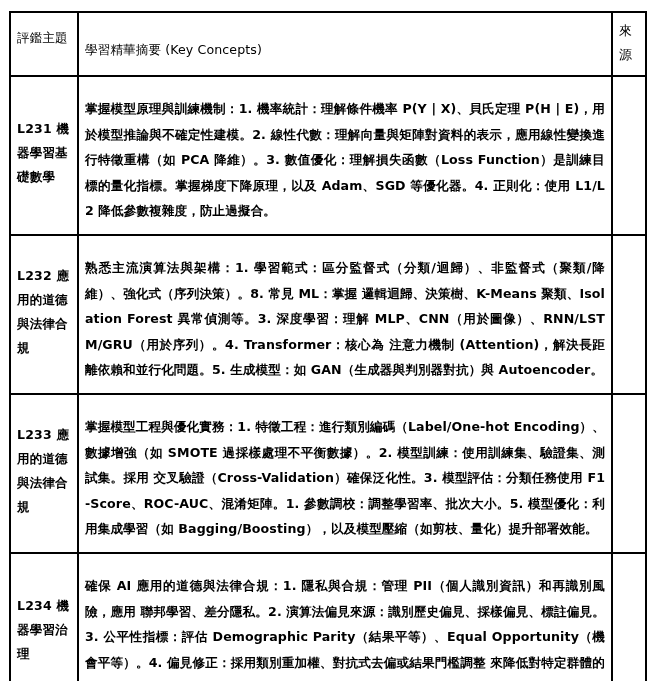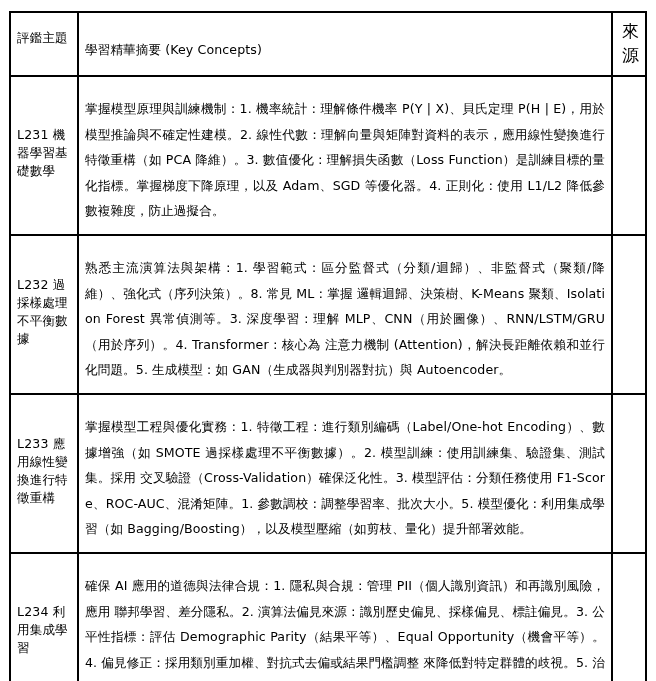--- a/index.html
+++ b/index.html
@@ -44,52 +44,52 @@
   col.c-topic   { width: 68px; }
   col.c-concept { width: 534px; }
   col.c-source  { width: 34px; }
 
   .cell-inner {
     padding: 5px 6px 6px 6px;
     box-sizing: border-box;
   }
   .topic-cell .cell-inner {
     font-size: 12.5px;
-    line-height: 18px;
+    line-height: 24px;
     letter-spacing: 0.2px;
     text-align: left;
     word-break: break-all;
   }
   .concept-cell .cell-inner {
     font-size: 12.6px;
     line-height: 25.6px;
     letter-spacing: 0.1px;
     text-align: justify;
     text-justify: inter-character;
     word-break: break-all;
     margin-top: 12px;
   }
   .source-cell .cell-inner {
-    font-size: 17px;
+    font-size: 13px;
     line-height: 24px;
-    text-align: right;
+    text-align: left;
     word-break: break-all;
   }
   thead .cell-inner {
     padding-top: 6px;
   }
   .row-head .topic-cell .cell-inner,
   .row-head .concept-cell .cell-inner {
     line-height: 22px;
   }
   tr.row-head td { height: 62px; vertical-align: top; }
   tr.row-head td .cell-inner { padding-top: 14px; }
   tr.row-head .source-cell .cell-inner { padding-top: 6px; line-height: 24px; }
 
-  tr.data-row td { vertical-align: middle; }
+  tr.data-row td { vertical-align: middle; font-weight: bold; }
   tr.data-row .concept-cell { vertical-align: top; }
   tr.data-row .concept-cell .cell-inner { padding-top: 7px; padding-bottom: 10px; }
   tr.data-row .topic-cell .cell-inner { padding-top: 2px; }
   tr.data-row .source-cell { vertical-align: top; }
 </style>
 </head>
 <body>
 
 <div class="page">
 
@@ -121,45 +121,45 @@
         <td class="concept-cell">
           <div class="cell-inner">掌握模型原理與訓練機制：1. 機率統計：理解條件機率 P(Y | X)、貝氏定理 P(H | E)，用於模型推論與不確定性建模。2. 線性代數：理解向量與矩陣對資料的表示，應用線性變換進行特徵重構（如 PCA 降維）。3. 數值優化：理解損失函數（Loss Function）是訓練目標的量化指標。掌握梯度下降原理，以及 Adam、SGD 等優化器。4. 正則化：使用 L1/L2 降低參數複雜度，防止過擬合。</div>
         </td>
         <td class="source-cell">
           <div class="cell-inner"></div>
         </td>
       </tr>
 
       <tr class="data-row">
         <td class="topic-cell">
-          <div class="cell-inner">L232 過採樣處理不平衡數據</div>
+          <div class="cell-inner">L232 應用的道德與法律合規</div>
         </td>
         <td class="concept-cell">
           <div class="cell-inner">熟悉主流演算法與架構：1. 學習範式：區分監督式（分類/迴歸）、非監督式（聚類/降維）、強化式（序列決策）。8. 常見 ML：掌握 邏輯迴歸、決策樹、K-Means 聚類、Isolation Forest 異常偵測等。3. 深度學習：理解 MLP、CNN（用於圖像）、RNN/LSTM/GRU（用於序列）。4. Transformer：核心為 注意力機制 (Attention)，解決長距離依賴和並行化問題。5. 生成模型：如 GAN（生成器與判別器對抗）與 Autoencoder。</div>
         </td>
         <td class="source-cell">
           <div class="cell-inner"></div>
         </td>
       </tr>
 
       <tr class="data-row">
         <td class="topic-cell">
-          <div class="cell-inner">L233 應用線性變換進行特徵重構</div>
+          <div class="cell-inner">L233 應用的道德與法律合規</div>
         </td>
         <td class="concept-cell">
           <div class="cell-inner">掌握模型工程與優化實務：1. 特徵工程：進行類別編碼（Label/One-hot Encoding）、數據增強（如 SMOTE 過採樣處理不平衡數據）。2. 模型訓練：使用訓練集、驗證集、測試集。採用 交叉驗證（Cross-Validation）確保泛化性。3. 模型評估：分類任務使用 F1-Score、ROC-AUC、混淆矩陣。1. 參數調校：調整學習率、批次大小。5. 模型優化：利用集成學習（如 Bagging/Boosting），以及模型壓縮（如剪枝、量化）提升部署效能。</div>
         </td>
         <td class="source-cell">
           <div class="cell-inner"></div>
         </td>
       </tr>
 
       <tr class="data-row">
         <td class="topic-cell">
-          <div class="cell-inner">L234 利用集成學習</div>
+          <div class="cell-inner">L234 機器學習治理</div>
         </td>
         <td class="concept-cell">
           <div class="cell-inner">確保 AI 應用的道德與法律合規：1. 隱私與合規：管理 PII（個人識別資訊）和再識別風險，應用 聯邦學習、差分隱私。2. 演算法偏見來源：識別歷史偏見、採樣偏見、標註偏見。3. 公平性指標：評估 Demographic Parity（結果平等）、Equal Opportunity（機會平等）。4. 偏見修正：採用類別重加權、對抗式去偏或結果門檻調整 來降低對特定群體的歧視。5. 治理機制：建立公平性審查委員會與透明度政策。</div>
         </td>
         <td class="source-cell">
           <div class="cell-inner"></div>
         </td>
       </tr>
 
     </tbody>

